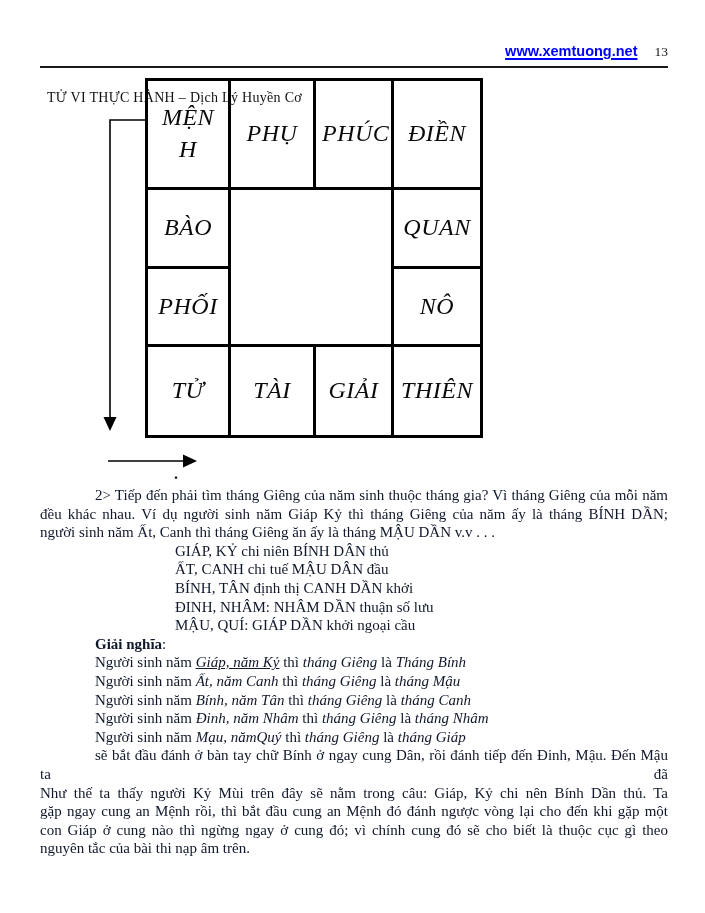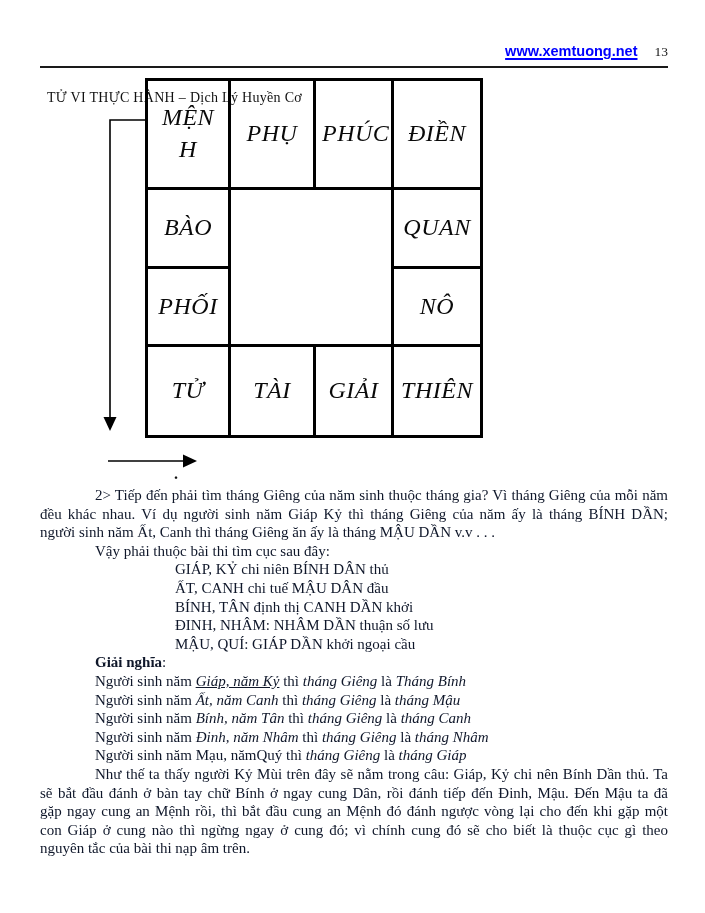--- a/index.html
+++ b/index.html
@@ -123,38 +123,37 @@
     </g>
   </svg>
   <div class="stray-dot">.</div>
 
   <div class="bodytext">
     <div class="jpara">
         <div class="jline">2&gt; Tiếp đến phải tìm tháng Giêng của năm sinh thuộc tháng gia? Vì tháng Giêng của mỗi năm</div>
         <div class="jline">đều khác nhau. Ví dụ người sinh năm Giáp Kỷ thì tháng Giêng của năm ấy là tháng BÍNH DẦN;</div>
         <div class="jline">người sinh năm Ất,  Canh thì tháng Giêng ăn ấy là tháng MẬU DẦN v.v . . .</div>
       </div>
-    <div class="lead-in">Vậy phải thuộc bài  thi tìm cục sau đây:</div>
     <div>
         <div class="verse-line">GIÁP, KỶ chi niên BÍNH DÂN thủ</div>
         <div class="verse-line">ẤT, CANH chi tuế MẬU DÂN đầu</div>
         <div class="verse-line">BÍNH, TÂN định thị CANH DẦN khởi</div>
         <div class="verse-line">ĐINH, NHÂM: NHÂM DẦN thuận số lưu</div>
         <div class="verse-line">MẬU, QUÍ: GIÁP DẦN khởi ngoại cầu</div>
       </div>
     <div>
         <div class="expl-line"><span style="font-weight: bold;">Giải nghĩa</span><span>:</span></div>
         <div class="expl-line"><span>Người sinh năm </span><span style="font-style: italic; text-decoration: underline;">Giáp, năm Kỷ</span><span> thì </span><span style="font-style: italic;">tháng Giêng</span><span> là </span><span style="font-style: italic;">Tháng Bính</span></div>
         <div class="expl-line"><span>Người sinh năm </span><span style="font-style: italic;">Ất, năm Canh</span><span> thì </span><span style="font-style: italic;">tháng Giêng</span><span> là </span><span style="font-style: italic;">tháng Mậu</span></div>
         <div class="expl-line"><span>Người sinh năm </span><span style="font-style: italic;">Bính, năm Tân</span><span> thì </span><span style="font-style: italic;">tháng Giêng</span><span> là </span><span style="font-style: italic;">tháng Canh</span></div>
         <div class="expl-line"><span>Người sinh năm </span><span style="font-style: italic;">Đinh, năm Nhâm</span><span> thì </span><span style="font-style: italic;">tháng Giêng</span><span> là </span><span style="font-style: italic;">tháng Nhâm</span></div>
-        <div class="expl-line"><span>Người sinh năm </span><span style="">Mạu, nămQuý</span><span>  thì </span><span style="font-style: italic;">tháng Giêng</span><span> là </span><span style="font-style: italic;">tháng Giáp</span></div>
+        <div class="expl-line"><span>Người sinh năm </span><span style="font-style: italic;">Mạu, nămQuý</span><span>  thì </span><span style="font-style: italic;">tháng Giêng</span><span> là </span><span style="font-style: italic;">tháng Giáp</span></div>
       </div>
     <div class="jpara">
+        <div class="jline">sẽ bắt đầu đánh ở bàn tay chữ Bính ở ngay cung Dân, rồi đánh tiếp đến Đinh, Mậu. Đến Mậu ta đã</div>
         <div class="jline">Như thế ta thấy người Kỷ Mùi trên đây sẽ nằm trong câu: Giáp, Kỷ chi nên Bính Dần thủ. Ta</div>
-        <div class="jline">sẽ bắt đầu đánh ở bàn tay chữ Bính ở ngay cung Dân, rồi đánh tiếp đến Đinh, Mậu. Đến Mậu ta đã</div>
         <div class="jline">gặp ngay cung an Mệnh rồi, thì bắt đầu cung an Mệnh đó đánh ngược vòng lại cho đến khi gặp một</div>
         <div class="jline">con Giáp ở cung nào thì ngừng ngay ở cung đó; vì chính cung đó sẽ cho biết là thuộc cục gì theo</div>
         <div class="jline">nguyên tắc của bài thi nạp âm trên.</div>
       </div>
   </div>
 
 </div>
 
 </body></html>

